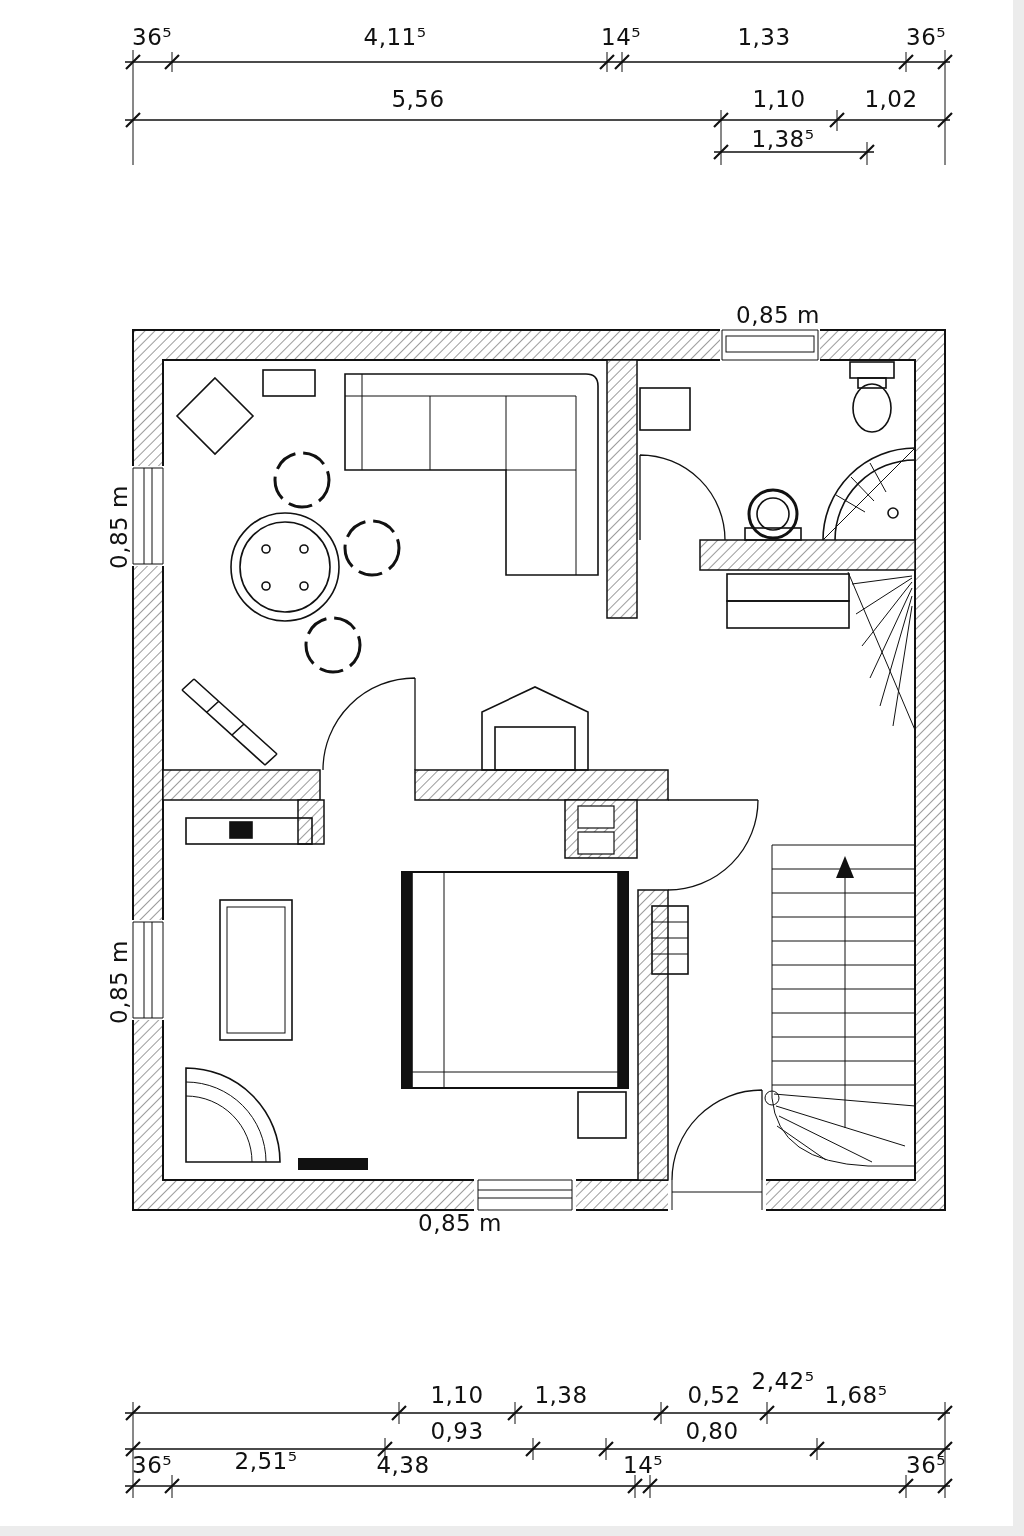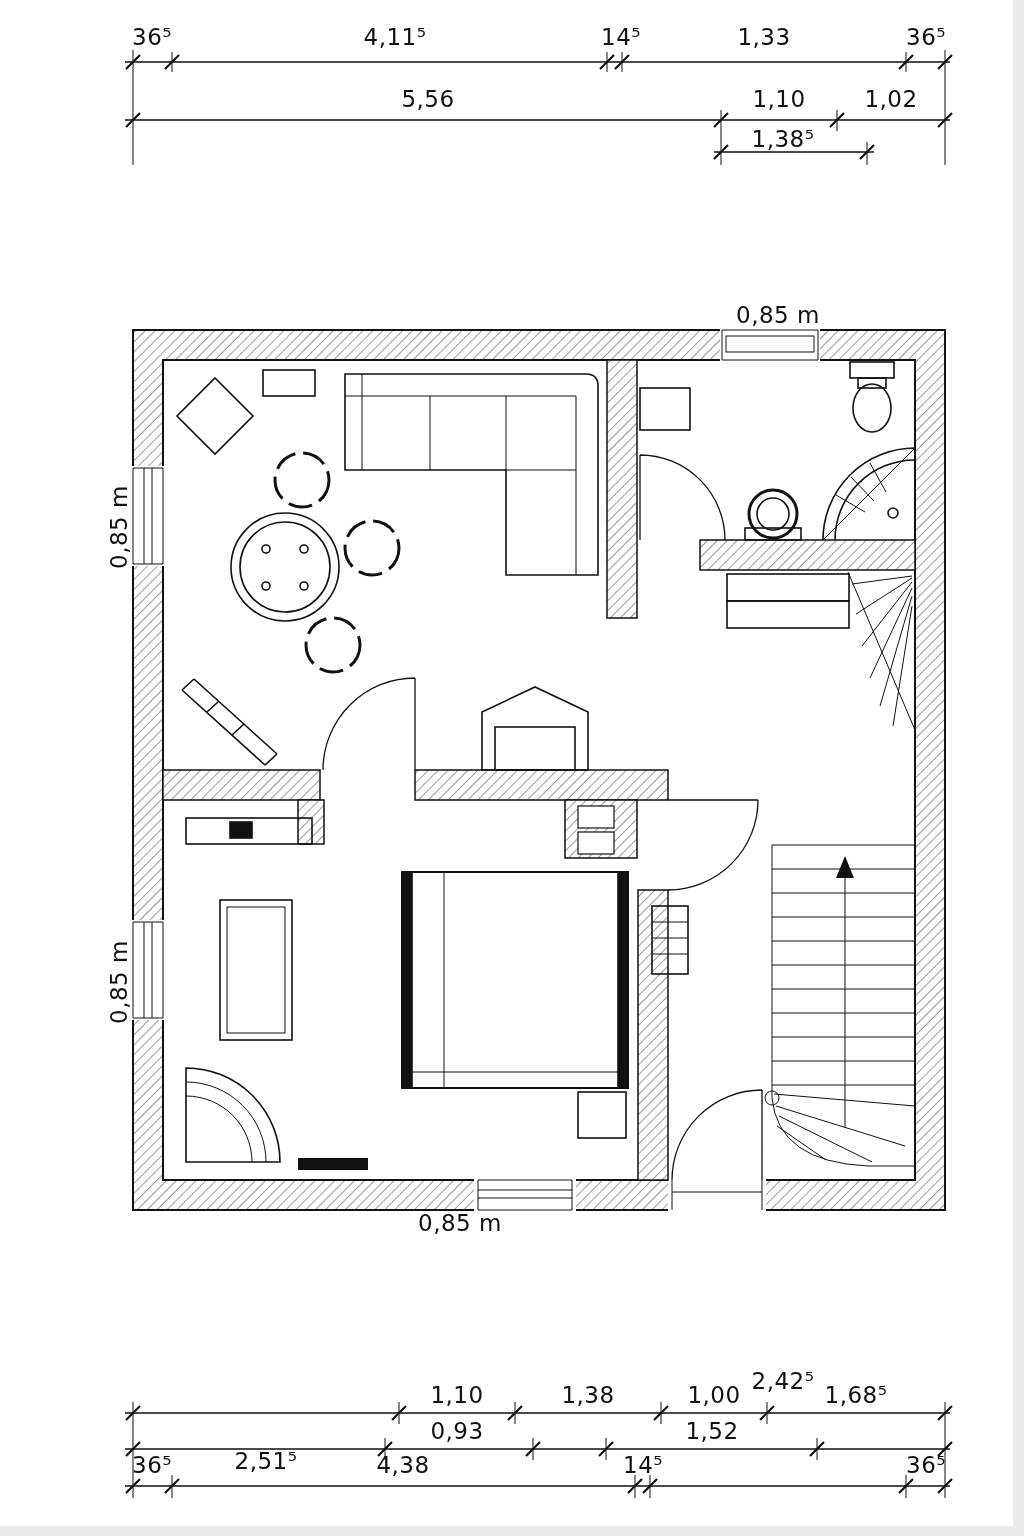--- a/index.html
+++ b/index.html
@@ -191,39 +191,39 @@
   </g>
 </svg>
 
 <div>
   <span class="dim" style="left:152px;top:37px">36⁵</span>
   <span class="dim" style="left:395px;top:37px">4,11⁵</span>
   <span class="dim" style="left:621px;top:37px">14⁵</span>
   <span class="dim" style="left:764px;top:37px">1,33</span>
   <span class="dim" style="left:926px;top:37px">36⁵</span>
 
-  <span class="dim" style="left:428px;top:99px">5,56</span>
+  <span class="dim" style="left:418px;top:99px">5,56</span>
   <span class="dim" style="left:779px;top:99px">1,10</span>
   <span class="dim" style="left:891px;top:99px">1,02</span>
 
   <span class="dim" style="left:783px;top:139px">1,38⁵</span>
 
   <span class="dim" style="left:778px;top:315px">0,85 m</span>
   <span class="dim vert" style="left:119px;top:527px">0,85 m</span>
   <span class="dim vert" style="left:119px;top:982px">0,85 m</span>
   <span class="dim" style="left:460px;top:1223px">0,85 m</span>
 
   <span class="dim" style="left:266px;top:1461px">2,51⁵</span>
   <span class="dim" style="left:457px;top:1395px">1,10</span>
-  <span class="dim" style="left:588px;top:1395px">1,38</span>
-  <span class="dim" style="left:714px;top:1395px">1,00</span>
+  <span class="dim" style="left:561px;top:1395px">1,38</span>
+  <span class="dim" style="left:714px;top:1395px">0,52</span>
   <span class="dim" style="left:856px;top:1395px">1,68⁵</span>
 
   <span class="dim" style="left:457px;top:1431px">0,93</span>
-  <span class="dim" style="left:712px;top:1431px">1,52</span>
+  <span class="dim" style="left:712px;top:1431px">0,80</span>
 
   <span class="dim" style="left:152px;top:1465px">36⁵</span>
   <span class="dim" style="left:403px;top:1465px">4,38</span>
   <span class="dim" style="left:643px;top:1465px">14⁵</span>
   <span class="dim" style="left:783px;top:1381px">2,42⁵</span>
   <span class="dim" style="left:926px;top:1465px">36⁵</span>
 </div>
 
 <div class="edge-right"></div>
 <div class="edge-bottom"></div>

